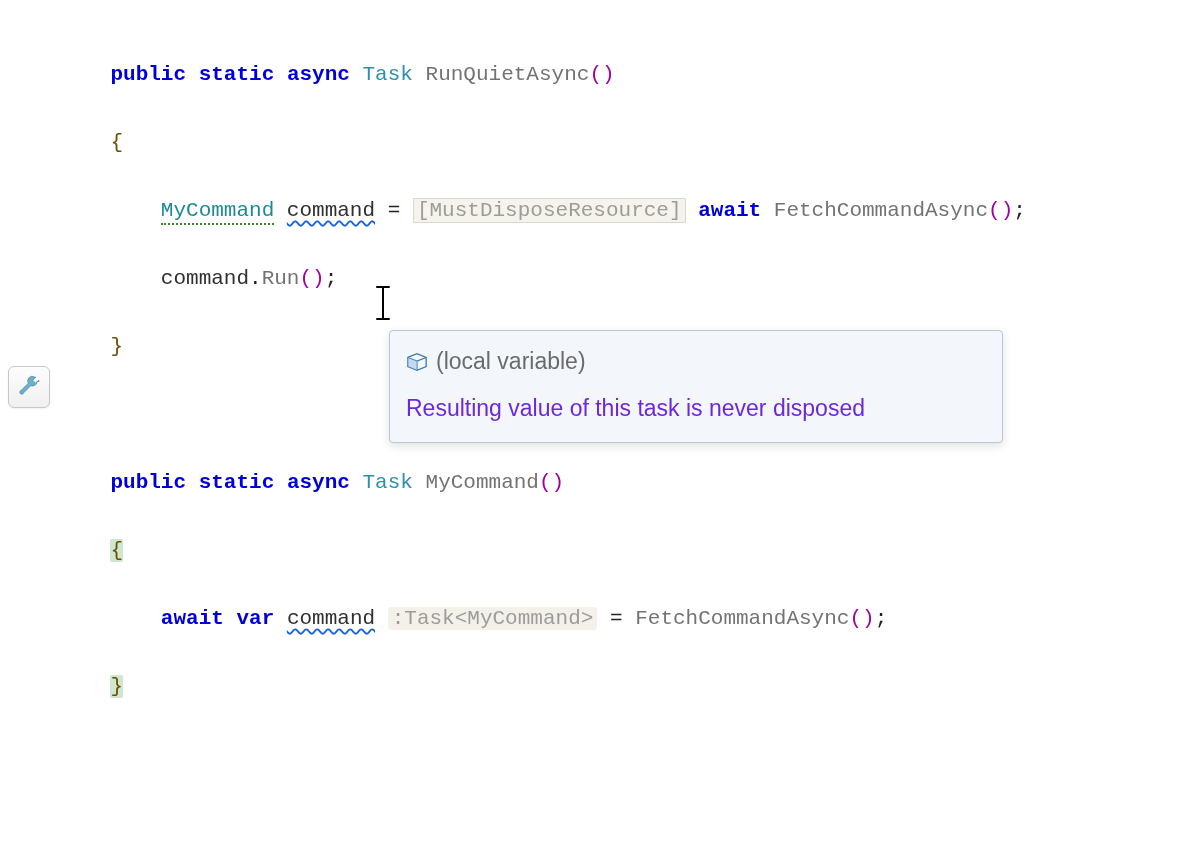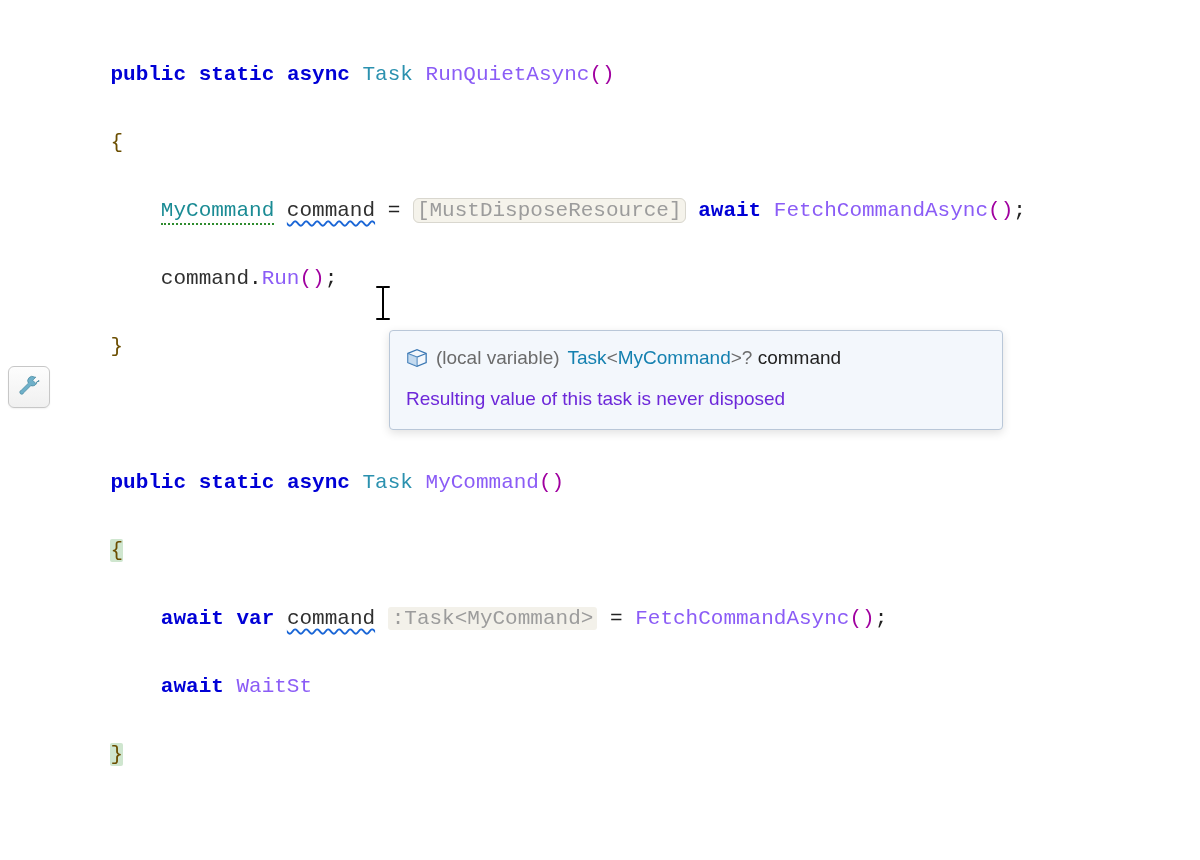--- a/index.html
+++ b/index.html
@@ -19,27 +19,27 @@
     padding: 24px 0 0 0;
   }
   .code {
     white-space: pre;
     padding-left: 60px;
   }
   .line { display: block; min-height: 1.62em; }
   .kw   { color: #0000d6; font-weight: 600; }
   .type { color: #2b91af; }            
   .teal { color: #1a8b94; }
-  .method { color: #8b5cf6; }          
+  .method { color: #737373; }          
   .ident  { color: #2f2f2f; }
   .punct  { color: #222; }
   .paren  { color: #a000a0; }
   .brace  { color: #6b4e00; }
   .hint   { color: #9c9c9c; background:#f3f1ea; padding:0 4px; border-radius:3px;margin-top:12px;}
-  .attr-hint { color:#9c9c9c; border:1px solid #d9d7cf; background:#f5f3eb; border-radius:6px; padding:0 3px;}
+  .attr-hint { color:#9c9c9c; border:1px solid #d9d7cf; background:#f5f3eb; border-radius:1px; padding:0 3px;}
   .dotted-green { border-bottom: 2px dotted #2e8b2e; padding-bottom:1px;}
   .wavy-blue { text-decoration: underline wavy #1a66d6; text-decoration-thickness:2px; text-underline-offset:4px;}
   .sel-brace { background:#cfe6cf; border-radius:2px; }
 
   
   .gutter-btn {
     position: absolute;
     left: 8px;
     top: 366px;
     width: 40px;
@@ -59,21 +59,21 @@
   .tooltip {
     position: absolute;
     left: 389px;
     top: 330px;
     width: 580px;
     background: #f3f7fc;
     border: 1px solid #b9c7d8;
     border-radius: 4px;
     box-shadow: 0 3px 10px rgba(0,0,0,0.12);
     font-family: "Segoe UI", "Helvetica Neue", Arial, sans-serif;
-    font-size: 19px;
+    font-size: 23px;
     padding: 12px 16px 14px 16px;
     color: #222;
   }
   .tooltip .row1 {
     display: flex;
     align-items: center;
     gap: 8px;
     margin-bottom: 10px;
   }
   .tooltip .row1 .tt-icon {
@@ -120,21 +120,20 @@
   <div class="code">
 <span class="line">    <span class="kw">public</span> <span class="kw">static</span> <span class="kw">async</span> <span class="type">Task</span> <span class="method">RunQuietAsync</span><span class="paren">(</span><span class="paren">)</span></span>
 <span class="line">    <span class="brace">{</span></span>
 <span class="line">        <span class="teal dotted-green">MyCommand</span> <span class="ident wavy-blue">command</span> <span class="punct">=</span> <span class="attr-hint">[MustDisposeResource]</span> <span class="kw">await</span> <span class="method">FetchCommandAsync</span><span class="paren">(</span><span class="paren">)</span><span class="punct">;</span></span>
 <span class="line">        <span class="ident">command</span><span class="punct">.</span><span class="method">Run</span><span class="paren">(</span><span class="paren">)</span><span class="punct">;</span></span>
 <span class="line">    <span class="brace">}</span></span>
 <span class="line"> </span>
 <span class="line">    <span class="kw">public</span> <span class="kw">static</span> <span class="kw">async</span> <span class="type">Task</span> <span class="method">MyCommand</span><span class="paren">(</span><span class="paren">)</span></span>
 <span class="line">    <span class="brace sel-brace">{</span></span>
 <span class="line">        <span class="kw">await</span> <span class="kw">var</span> <span class="ident wavy-blue">command</span> <span class="hint">:Task&lt;MyCommand&gt;</span> <span class="punct">=</span> <span class="method">FetchCommandAsync</span><span class="paren">(</span><span class="paren">)</span><span class="punct">;</span></span>
-<span class="line">        <span class="kw">await</span> <span class="method">WaitSt</span></span>
 <span class="line">    <span class="brace sel-brace">}</span></span>
 <span class="line"> </span>
 
 
 
 
 
 
 
 
@@ -147,20 +146,17 @@
   <div class="tooltip">
     <div class="row1">
       <span class="tt-icon">
         <svg width="24" height="18" viewBox="0 0 24 18">
           <path d="M2 4 L12 0 L22 4 L22 14 L12 18 L2 14 Z" fill="none" stroke="#3a77b3" stroke-width="1.4"></path>
           <path d="M2 4 L12 8 L22 4 M12 8 L12 18" fill="none" stroke="#3a77b3" stroke-width="1.2"></path>
           <path d="M2 4 L12 8 L12 18 L2 14 Z" fill="#9cc3e4" opacity="0.55"></path>
         </svg>
       </span>
       <span class="tt-gray">(local variable)</span>
-      <span>
-        <span class="tt-teal">Task</span><span class="tt-gray">&lt;</span><span class="tt-teal">MyCommand</span><span class="tt-gray">&gt;</span><span class="tt-gray">?</span><span> command</span>
-      </span>
     </div>
     <div class="row2">Resulting value of this task is never disposed</div>
   </div>
 
 </div>
 
 </body></html>

